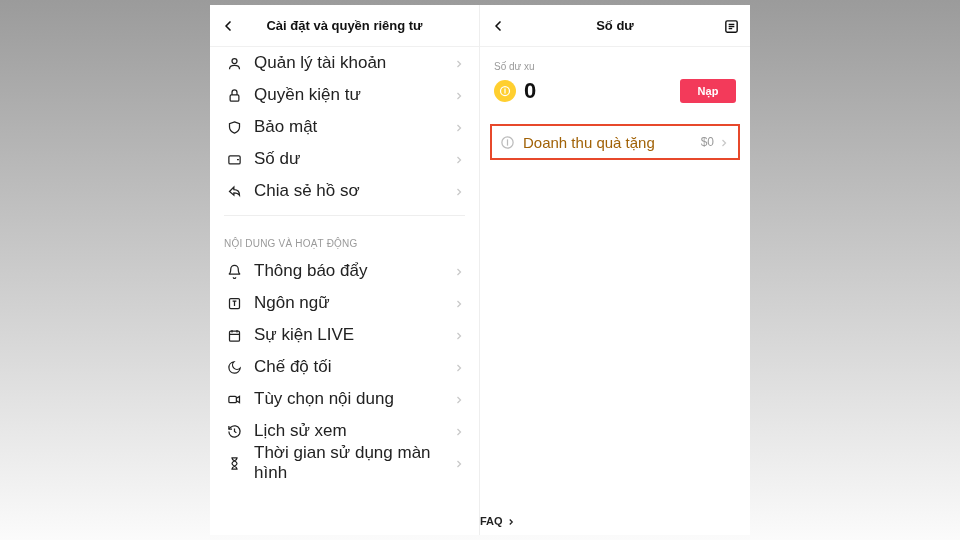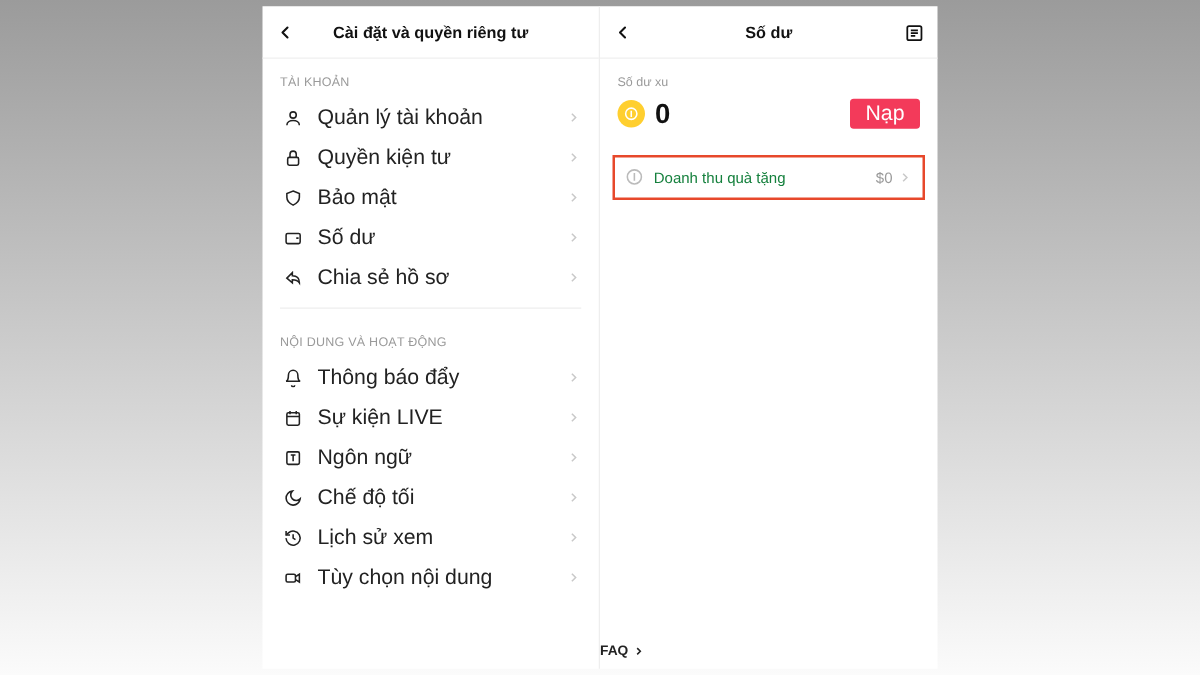--- a/index.html
+++ b/index.html
@@ -15,45 +15,44 @@
   .row{display:flex;align-items:center;height:32px;padding:0 14px;color:#222}
   .row .ic{width:20px;display:flex;justify-content:center;color:#222}
   .row .lbl{flex:1;font-size:17px;padding-left:10px}
   .row .chev{color:#c9c9c9}
   .hr{height:1px;background:#eee;margin:8px 14px}
   .sub{font-size:10px;color:#9a9a9a;padding:14px 14px 6px}
   .balrow{display:flex;align-items:center;padding:0 14px 14px}
   .coin{width:22px;height:22px;border-radius:50%;background:#ffcf2f;display:flex;align-items:center;justify-content:center;margin-right:8px}
   .coin svg{display:block}
   .balval{font-size:22px;font-weight:700;color:#111;flex:1}
-  .btn{background:#f33a5a;color:#fff;border:none;border-radius:3px;font-size:17px;font-weight:400;height:24px;width:56px}
+  .btn{background:#f33a5a;color:#fff;border:none;border-radius:3px;font-size:11px;font-weight:700;height:24px;width:56px}
   .rev{margin:6px 10px 0;border:2px solid #e7482b;height:36px;display:flex;align-items:center;padding:0 8px}
   .rev .ic{color:#bbb}
-  .rev .lbl{flex:1;font-size:12px;padding-left:8px;color:#15803d}
+  .rev .lbl{flex:1;font-size:15px;padding-left:8px;color:#a16207}
   .rev .amt{font-size:12px;color:#9a9a9a;margin-right:4px}
   .rev .chev{color:#c9c9c9}
   .faq{position:absolute;bottom:8px;left:0;right:0;text-align:left;font-size:11px;font-weight:600;color:#222}
   svg{display:inline-block;vertical-align:middle}
 </style>
 </head>
 <body>
 
 <div class="stage">
 
   <div class="pane left">
     <div class="hdr">
       <div class="back">
         <svg width="16" height="16" viewBox="0 0 24 24" fill="none" stroke="#111" stroke-width="2.5" stroke-linecap="round" stroke-linejoin="round">
             <polyline points="15 18 9 12 15 6"></polyline>
           </svg>
       </div>
       <div class="title">Cài đặt và quyền riêng tư</div>
     </div>
 
-    <div class="sec">TÀI KHOẢN</div>
 
     <div class="row">
       <span class="ic">
           <svg width="15" height="15" viewBox="0 0 24 24" fill="none" stroke="currentColor" stroke-width="2">
             <circle cx="12" cy="8" r="4"></circle>
             <path d="M4 21c0-4 4-6 8-6s8 2 8 6"></path>
           </svg>
         </span>
       <span class="lbl">Quản lý tài khoản</span>
       <span class="chev"><svg width="12" height="12" viewBox="0 0 24 24" fill="none" stroke="currentColor" stroke-width="2.5">
@@ -123,83 +122,94 @@
         </span>
       <span class="lbl">Thông báo đẩy</span>
       <span class="chev"><svg width="12" height="12" viewBox="0 0 24 24" fill="none" stroke="currentColor" stroke-width="2.5">
             <polyline points="9 18 15 12 9 6"></polyline>
           </svg></span>
     </div>
 
     <div class="row">
       <span class="ic">
           <svg width="15" height="15" viewBox="0 0 24 24" fill="none" stroke="currentColor" stroke-width="2">
+            <rect x="4" y="4" width="16" height="16" rx="2"></rect>
+            <path d="M9 8h6M12 8v8"></path>
+          </svg>
+        </span>
+      <span class="lbl">Ngôn ngữ</span>
+      <span class="chev"><svg width="12" height="12" viewBox="0 0 24 24" fill="none" stroke="currentColor" stroke-width="2.5">
+            <polyline points="9 18 15 12 9 6"></polyline>
+          </svg></span>
+    </div>
+
+    <div class="row">
+      <span class="ic">
+          <svg width="15" height="15" viewBox="0 0 24 24" fill="none" stroke="currentColor" stroke-width="2">
             <rect x="4" y="5" width="16" height="16" rx="2"></rect>
             <path d="M8 3v4M16 3v4M4 10h16"></path>
           </svg>
         </span>
       <span class="lbl">Sự kiện LIVE</span>
       <span class="chev"><svg width="12" height="12" viewBox="0 0 24 24" fill="none" stroke="currentColor" stroke-width="2.5">
             <polyline points="9 18 15 12 9 6"></polyline>
           </svg></span>
     </div>
 
     <div class="row">
       <span class="ic">
           <svg width="15" height="15" viewBox="0 0 24 24" fill="none" stroke="currentColor" stroke-width="2">
-            <rect x="4" y="4" width="16" height="16" rx="2"></rect>
-            <path d="M9 8h6M12 8v8"></path>
-          </svg>
-        </span>
-      <span class="lbl">Ngôn ngữ</span>
-      <span class="chev"><svg width="12" height="12" viewBox="0 0 24 24" fill="none" stroke="currentColor" stroke-width="2.5">
-            <polyline points="9 18 15 12 9 6"></polyline>
-          </svg></span>
-    </div>
-
-    <div class="row">
-      <span class="ic">
-          <svg width="15" height="15" viewBox="0 0 24 24" fill="none" stroke="currentColor" stroke-width="2">
             <path d="M21 13A9 9 0 1 1 11 3a7 7 0 0 0 10 10z"></path>
           </svg>
         </span>
       <span class="lbl">Chế độ tối</span>
+      <span class="chev"><svg width="12" height="12" viewBox="0 0 24 24" fill="none" stroke="currentColor" stroke-width="2.5">
+            <polyline points="9 18 15 12 9 6"></polyline>
+          </svg></span>
+    </div>
+
+    <div class="row">
+      <span class="ic">
+          <svg width="15" height="15" viewBox="0 0 24 24" fill="none" stroke="currentColor" stroke-width="2">
+            <rect x="3" y="7" width="12" height="10" rx="2"></rect>
+            <path d="M15 10l5-3v10l-5-3"></path>
+          </svg>
+        </span>
+      <span class="lbl">Tùy chọn nội dung</span>
       <span class="chev"><svg width="12" height="12" viewBox="0 0 24 24" fill="none" stroke="currentColor" stroke-width="2.5">
             <polyline points="9 18 15 12 9 6"></polyline>
           </svg></span>
     </div>
 
     <div class="row">
       <span class="ic">
           <svg width="15" height="15" viewBox="0 0 24 24" fill="none" stroke="currentColor" stroke-width="2">
             <path d="M3 12a9 9 0 1 0 3-6.7L3 8"></path>
             <polyline points="3 3 3 8 8 8"></polyline>
             <path d="M12 7v5l3 2"></path>
           </svg>
         </span>
       <span class="lbl">Lịch sử xem</span>
       <span class="chev"><svg width="12" height="12" viewBox="0 0 24 24" fill="none" stroke="currentColor" stroke-width="2.5">
             <polyline points="9 18 15 12 9 6"></polyline>
           </svg></span>
     </div>
 
-    <div class="row">
-      <span class="ic">
-          <svg width="15" height="15" viewBox="0 0 24 24" fill="none" stroke="currentColor" stroke-width="2">
-            <rect x="3" y="7" width="12" height="10" rx="2"></rect>
-            <path d="M15 10l5-3v10l-5-3"></path>
-          </svg>
-        </span>
-      <span class="lbl">Tùy chọn nội dung</span>
-      <span class="chev"><svg width="12" height="12" viewBox="0 0 24 24" fill="none" stroke="currentColor" stroke-width="2.5">
-            <polyline points="9 18 15 12 9 6"></polyline>
-          </svg></span>
-    </div>
-
-
+
+    <div class="row">
+      <span class="ic">
+          <svg width="15" height="15" viewBox="0 0 24 24" fill="none" stroke="currentColor" stroke-width="2">
+            <path d="M7 3h10M7 21h10M8 3c0 5 8 5 8 9s-8 4-8 9M16 3c0 5-8 5-8 9s8 4 8 9"></path>
+          </svg>
+        </span>
+      <span class="lbl">Thời gian sử dụng màn hình</span>
+      <span class="chev"><svg width="12" height="12" viewBox="0 0 24 24" fill="none" stroke="currentColor" stroke-width="2.5">
+            <polyline points="9 18 15 12 9 6"></polyline>
+          </svg></span>
+    </div>
   </div>
 
   <div class="pane">
     <div class="hdr">
       <div class="back">
         <svg width="16" height="16" viewBox="0 0 24 24" fill="none" stroke="#111" stroke-width="2.5" stroke-linecap="round" stroke-linejoin="round">
             <polyline points="15 18 9 12 15 6"></polyline>
           </svg>
       </div>
       <div class="title">Số dư</div>

